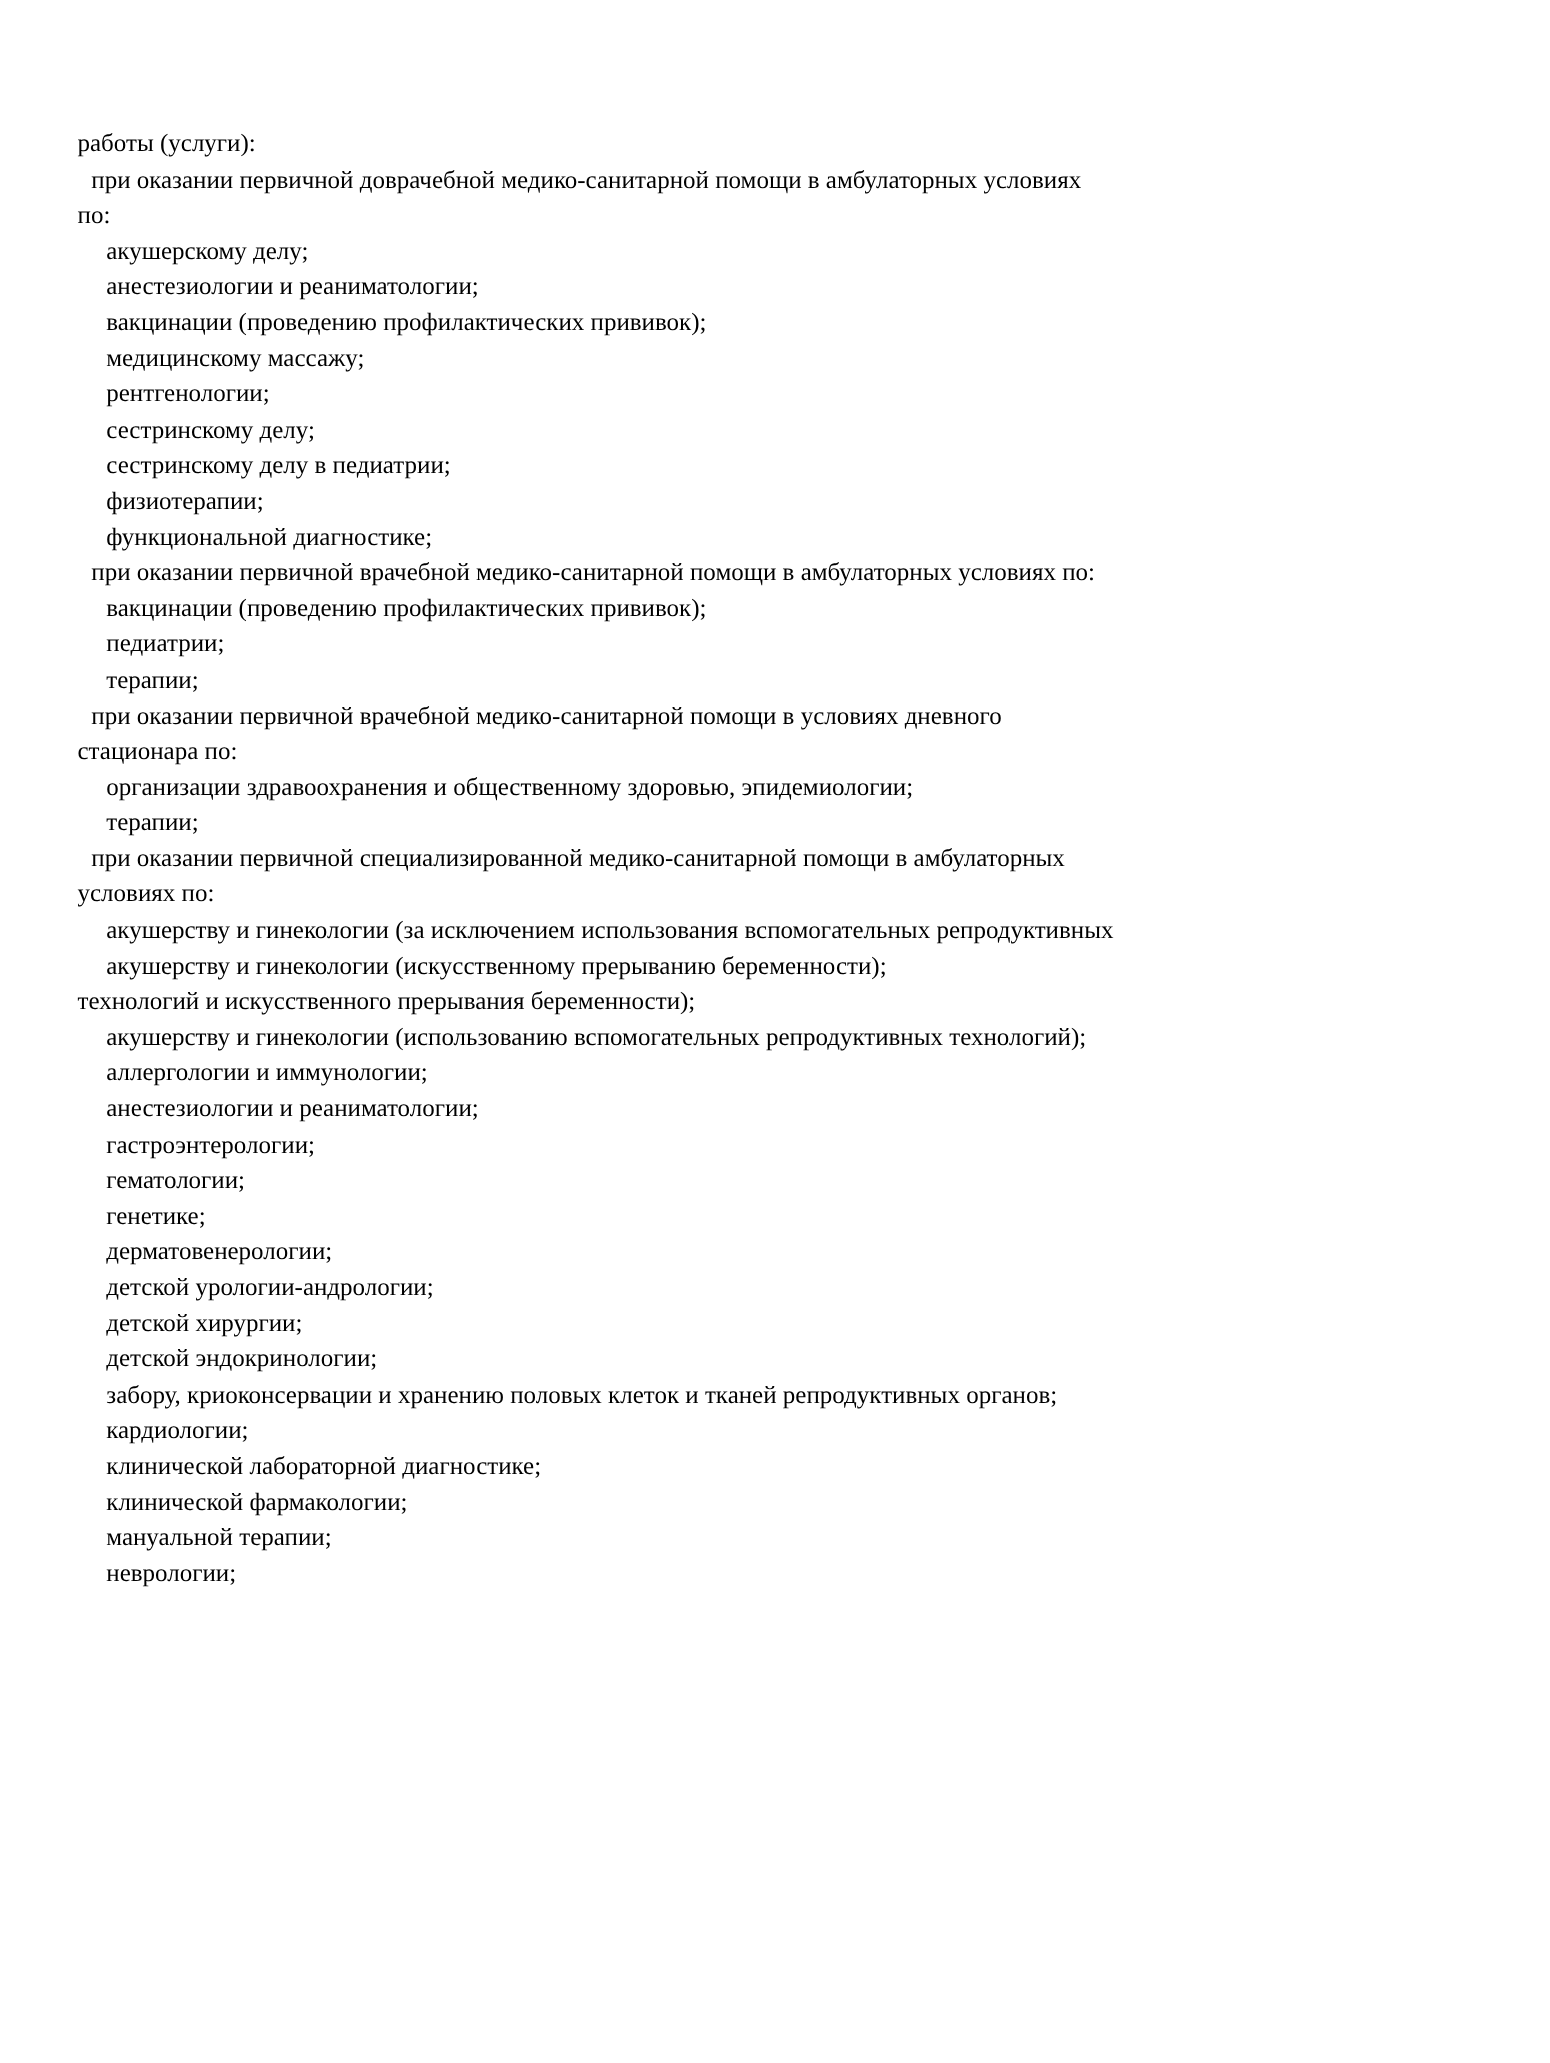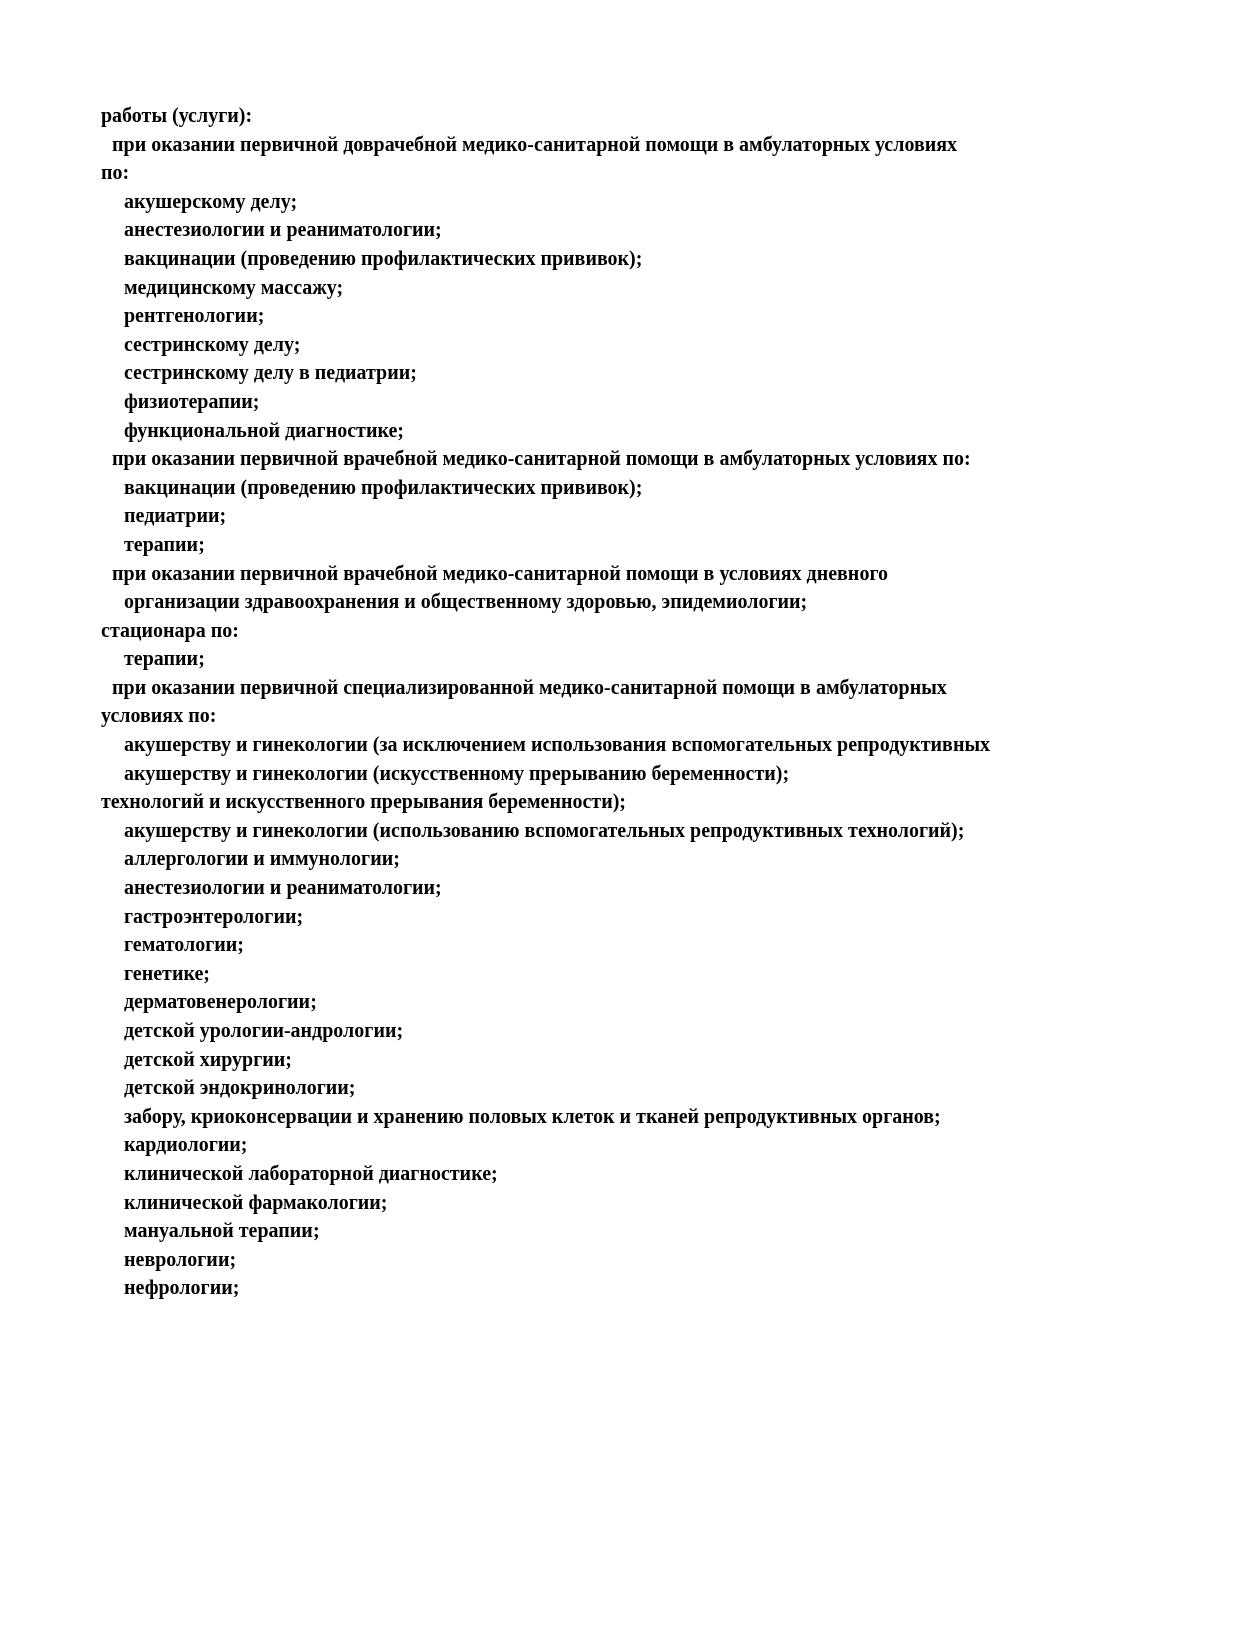--- a/index.html
+++ b/index.html
@@ -9,23 +9,22 @@
   }
   body {
     width: 1240px;
     height: 1650px;
     overflow: hidden;
   }
   .page {
     box-sizing: border-box;
     width: 1240px;
     height: 1650px;
-    padding: 101px 72px 0 101px;
+    padding: 101px 72px 0 62px;
     background: #ffffff;
-    font-weight: bold;
   }
   p.line {
     margin: 0;
     padding: 0;
     font-family: "Liberation Serif", "DejaVu Serif", serif;
     font-size: 20px;
     line-height: 28.6px;
     color: #000000;
     white-space: nowrap;
     overflow: visible;
@@ -49,22 +48,22 @@
       <p class="line indent-2">рентгенологии;</p>
       <p class="line indent-2">сестринскому делу;</p>
       <p class="line indent-2">сестринскому делу в педиатрии;</p>
       <p class="line indent-2">физиотерапии;</p>
       <p class="line indent-2">функциональной диагностике;</p>
       <p class="line indent-1">при оказании первичной врачебной медико-санитарной помощи в амбулаторных условиях по:</p>
       <p class="line indent-2">вакцинации (проведению профилактических прививок);</p>
       <p class="line indent-2">педиатрии;</p>
       <p class="line indent-2">терапии;</p>
       <p class="line indent-1">при оказании первичной врачебной медико-санитарной помощи в условиях дневного</p>
+      <p class="line indent-0">стационара по:</p>
       <p class="line indent-2">организации здравоохранения и общественному здоровью, эпидемиологии;</p>
-      <p class="line indent-0">стационара по:</p>
       <p class="line indent-2">терапии;</p>
       <p class="line indent-1">при оказании первичной специализированной медико-санитарной помощи в амбулаторных</p>
       <p class="line indent-0">условиях по:</p>
       <p class="line indent-2">акушерству и гинекологии (за исключением использования вспомогательных репродуктивных</p>
       <p class="line indent-2">акушерству и гинекологии (искусственному прерыванию беременности);</p>
       <p class="line indent-0">технологий и искусственного прерывания беременности);</p>
       <p class="line indent-2">акушерству и гинекологии (использованию вспомогательных репродуктивных технологий);</p>
       <p class="line indent-2">аллергологии и иммунологии;</p>
       <p class="line indent-2">анестезиологии и реаниматологии;</p>
       <p class="line indent-2">гастроэнтерологии;</p>
@@ -73,15 +72,14 @@
       <p class="line indent-2">дерматовенерологии;</p>
       <p class="line indent-2">детской урологии-андрологии;</p>
       <p class="line indent-2">детской хирургии;</p>
       <p class="line indent-2">детской эндокринологии;</p>
       <p class="line indent-2">забору, криоконсервации и хранению половых клеток и тканей репродуктивных органов;</p>
       <p class="line indent-2">кардиологии;</p>
       <p class="line indent-2">клинической лабораторной диагностике;</p>
       <p class="line indent-2">клинической фармакологии;</p>
       <p class="line indent-2">мануальной терапии;</p>
       <p class="line indent-2">неврологии;</p>
-      <p class="line indent-2">нефрологии;</p>
     </div>
 </div>
 
 </body></html>

